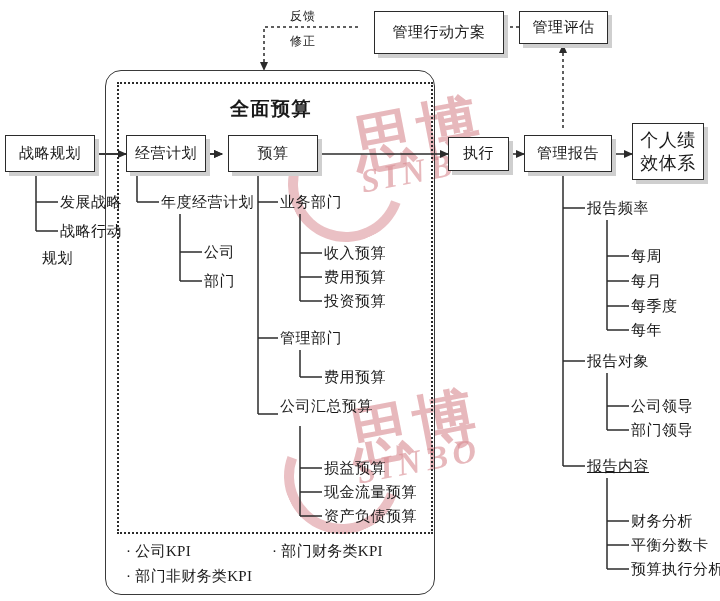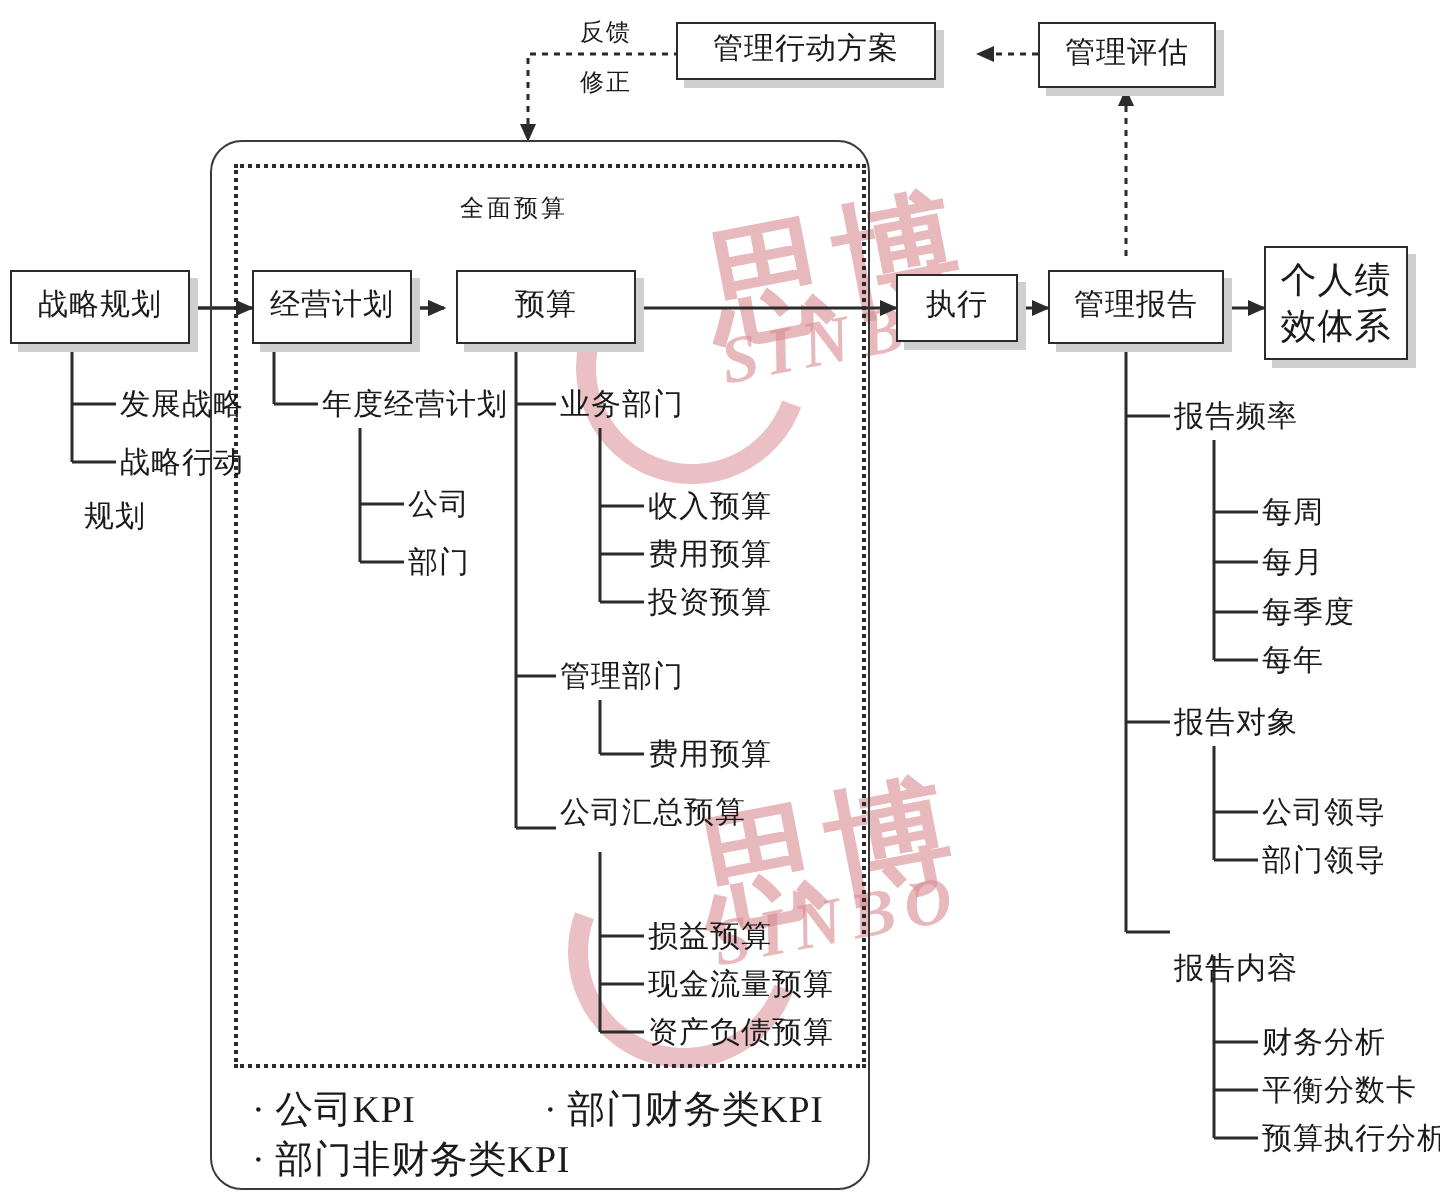--- a/index.html
+++ b/index.html
@@ -76,26 +76,26 @@
   }
   
   .lbl{
     position:absolute;
     white-space:nowrap;
     font-size:15px;
     letter-spacing:.5px;
     z-index:4;
   }
   .lbl-title{
-    font-weight:400;
-    font-size:12px;
+    font-weight:700;
+    font-size:19px;
     letter-spacing:1.5px;
   }
   .lbl-feedback{font-size:12px;letter-spacing:1px;}
-  .lbl-kpi{font-size:19px;letter-spacing:.3px;}
+  .lbl-kpi{font-size:15px;letter-spacing:.3px;}
 </style>
 </head>
 <body>
 
 <div id="canvas">
 
   <div class="wm wm-cn" style="left:352px;top:92px;transform:rotate(-11deg);">思博</div>
   <div class="wm wm-en" style="left:360px;top:152px;transform:rotate(-11deg);">SINBO</div>
   <div class="wm-swoosh" style="left:288px;top:126px;width:96px;height:96px;transform:rotate(-25deg);"></div>
 
@@ -179,21 +179,21 @@
   </svg>
 
   <div class="outer-round" style="left:105px;top:70px;width:330px;height:525px;"></div>
   <div class="inner-dotted" style="left:117px;top:82px;width:316px;height:452px;"></div>
 
   <div class="lbl lbl-title" style="left:230px;top:96px;">全面预算</div>
 
   <div class="lbl lbl-feedback" style="left:290px;top:8px;">反馈</div>
   <div class="lbl lbl-feedback" style="left:290px;top:33px;">修正</div>
 
-  <div class="nbox" style="left:338px;top:11px;width:130px;height:29px;">管理行动方案</div>
+  <div class="nbox" style="left:374px;top:11px;width:130px;height:43px;">管理行动方案</div>
   <div class="nbox" style="left:519px;top:11px;width:89px;height:33px;">管理评估</div>
 
   <div class="nbox" style="left:5px;top:135px;width:90px;height:37px;">战略规划</div>
   <div class="nbox" style="left:126px;top:135px;width:80px;height:37px;">经营计划</div>
   <div class="nbox" style="left:228px;top:135px;width:90px;height:37px;">预算</div>
   <div class="nbox" style="left:448px;top:137px;width:61px;height:34px;">执行</div>
   <div class="nbox" style="left:524px;top:135px;width:88px;height:37px;">管理报告</div>
   <div class="nbox two-line" style="left:632px;top:123px;width:72px;height:57px;flex-direction:column;">
     <span>个人绩</span>
     <span>效体系</span>
@@ -223,21 +223,21 @@
   <div class="lbl" style="left:587px;top:199px;">报告频率</div>
   <div class="lbl" style="left:631px;top:247px;">每周</div>
   <div class="lbl" style="left:631px;top:272px;">每月</div>
   <div class="lbl" style="left:631px;top:297px;">每季度</div>
   <div class="lbl" style="left:631px;top:321px;">每年</div>
 
   <div class="lbl" style="left:587px;top:352px;text-align:right;">报告对象</div>
   <div class="lbl" style="left:631px;top:397px;">公司领导</div>
   <div class="lbl" style="left:631px;top:421px;">部门领导</div>
 
-  <div class="lbl" style="left:587px;top:475px;">报告内容</div>
+  <div class="lbl" style="left:587px;top:457px;text-decoration:underline;">报告内容</div>
   <div class="lbl" style="left:631px;top:512px;">财务分析</div>
   <div class="lbl" style="left:631px;top:536px;">平衡分数卡</div>
   <div class="lbl" style="left:631px;top:560px;">预算执行分析</div>
 
   <div class="lbl lbl-kpi" style="left:126px;top:542px;">· 公司KPI</div>
   <div class="lbl lbl-kpi" style="left:272px;top:542px;">· 部门财务类KPI</div>
   <div class="lbl lbl-kpi" style="left:126px;top:567px;">· 部门非财务类KPI</div>
 
 </div>
 

